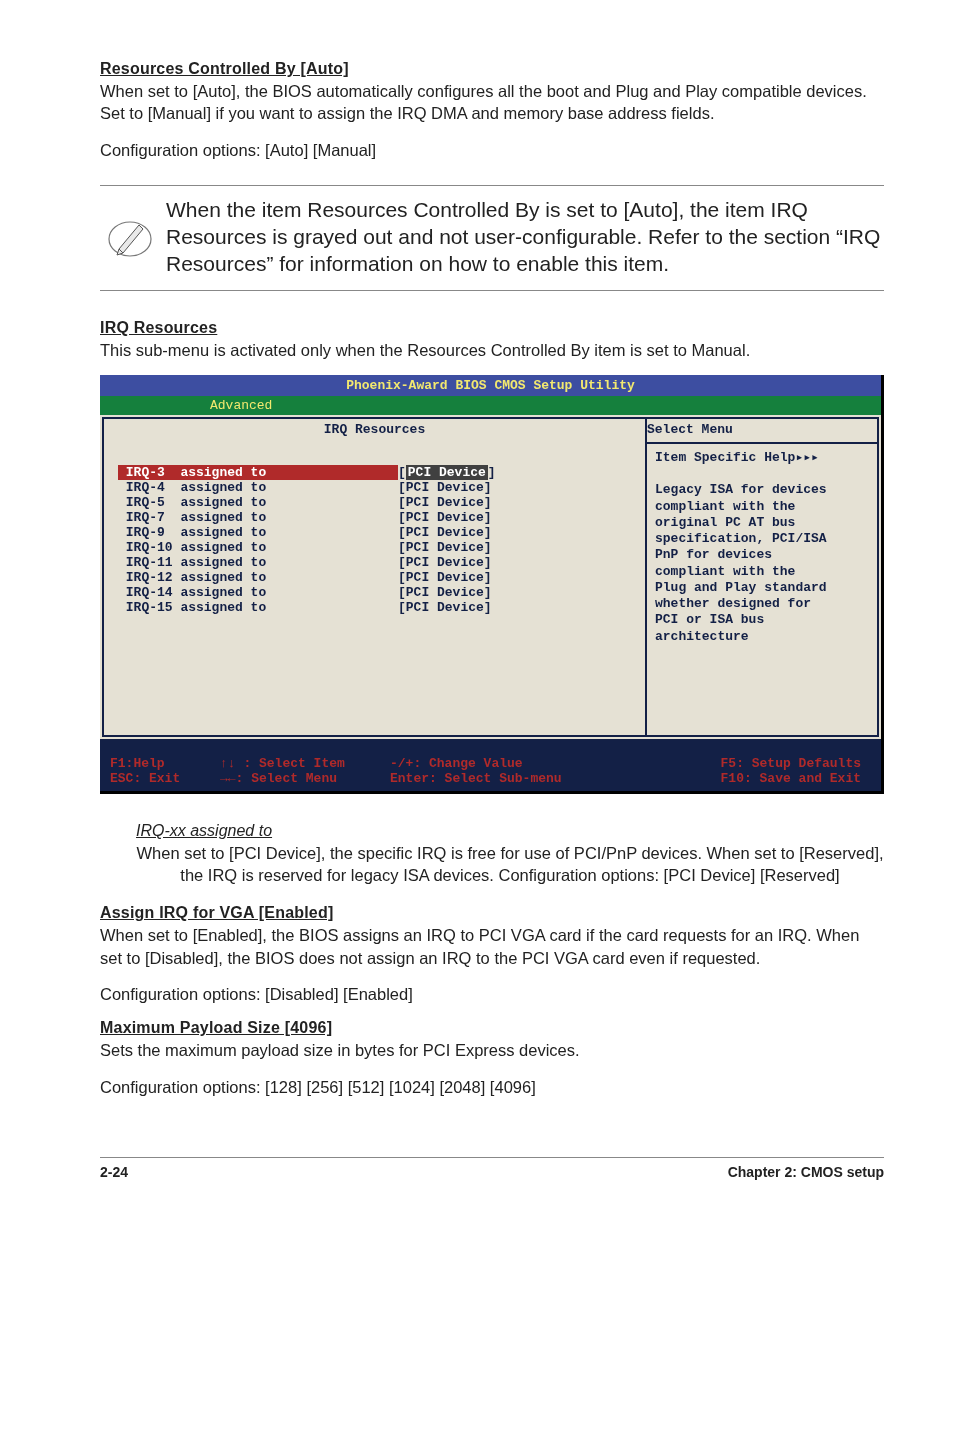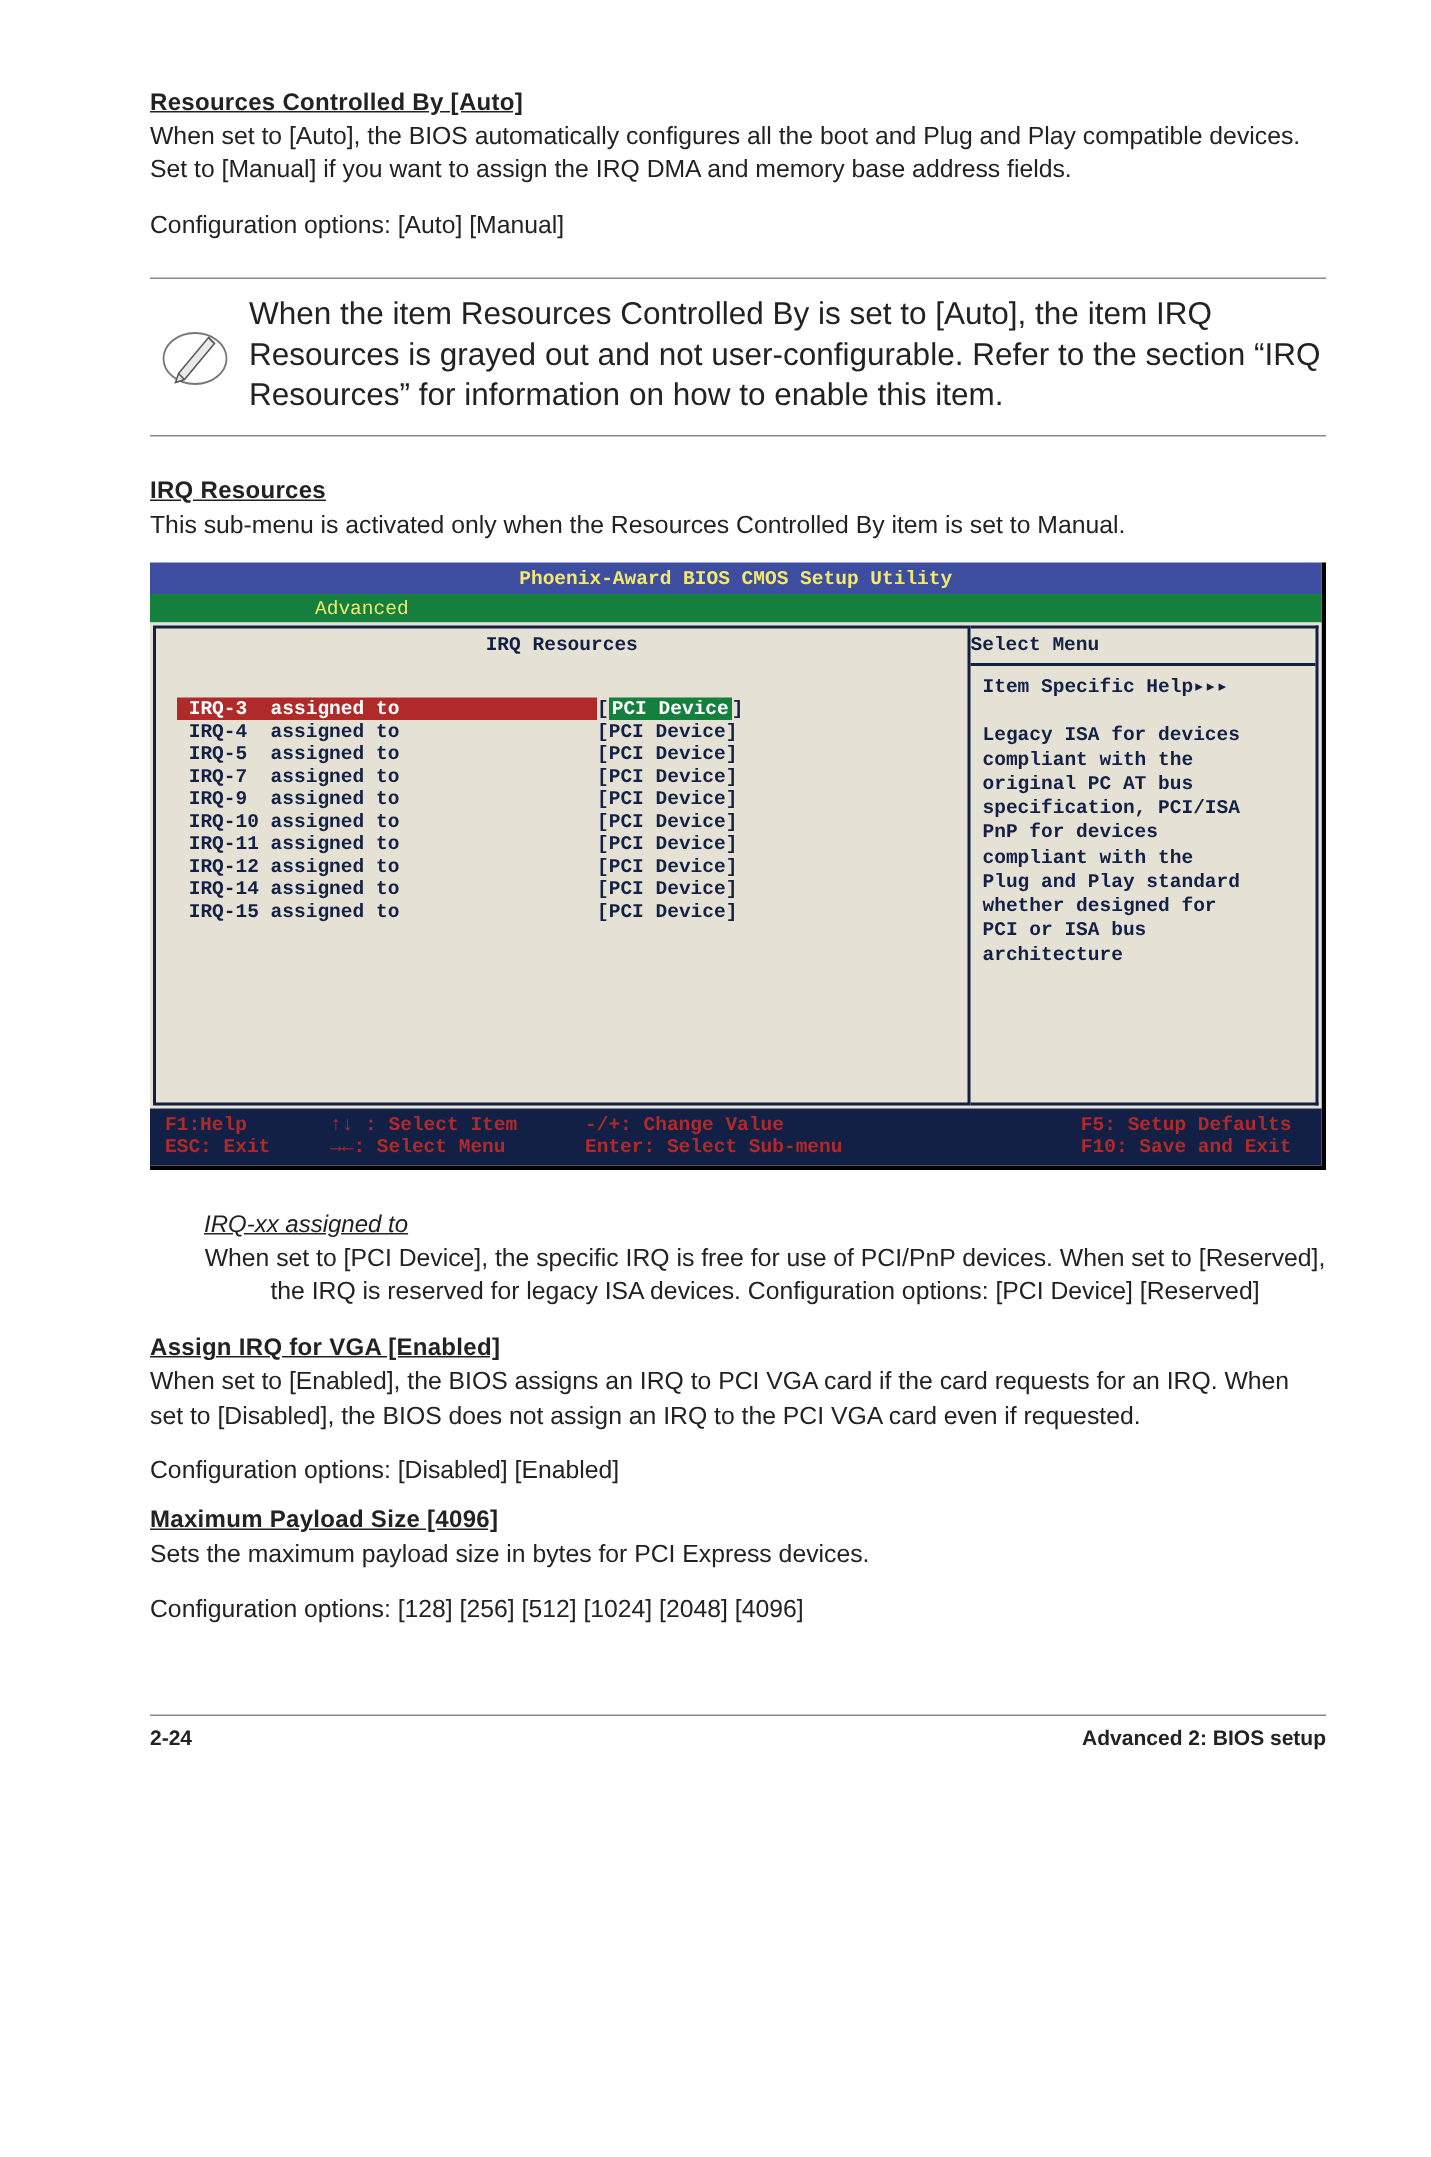--- a/index.html
+++ b/index.html
@@ -85,21 +85,21 @@
     padding: 3px 0 5px 0;
   }
   .bios-rows {
     padding: 0 0 0 14px;
     margin-top: 23px;
   }
   .bios-row { display:flex; }
   .bios-row .lbl { width: 280px; color:#132046; font-weight:bold; white-space:pre; }
   .bios-row .val { color:#132046; font-weight:bold; }
   .bios-row.sel .lbl { background:#b02a2a; color:#fff; }
-  .val-sel-chip { background:#15803d; color:#fff; padding:0 2px; }
+  .val-sel-chip { background:#404040; color:#fff; padding:0 2px; }
   .bios-right {
     width: 230px;
     border: 2px solid #132046;
     margin: 2px 2px 2px 0;
     border-left: none;
   }
   .bios-right-header {
     text-align: left;
     color: #132046;
     font-weight: bold;
@@ -109,21 +109,21 @@
   .bios-help {
     color: #132046;
     font-weight: bold;
     padding: 6px 8px;
     line-height: 1.25;
   }
   .bios-footer {
     background: #132046;
     color: #b02a2a;
     font-weight: bold;
-    padding: 3px 10px 5px 10px;
+    padding: 17px 10px 5px 10px;
   }
   .bios-footer-row { display:flex; }
   .bios-footer-row > div:nth-child(1){ width:110px; }
   .bios-footer-row > div:nth-child(2){ width:170px; }
   .bios-footer-row > div:nth-child(3){ width:260px; }
   .bios-footer-row > div:nth-child(4){ flex:1; text-align:right; padding-right:10px; }
 
   .sub-h {
     font-style: italic;
     text-decoration: underline;
@@ -263,16 +263,16 @@
   <h2 class="sect">Assign IRQ for VGA [Enabled]</h2>
   <p>When set to [Enabled], the BIOS assigns an IRQ to PCI VGA card if the card requests for an IRQ. When set to [Disabled], the BIOS does not assign an IRQ to the PCI VGA card even if requested.</p>
   <p>Configuration options: [Disabled] [Enabled]</p>
 
   <h2 class="sect">Maximum Payload Size [4096]</h2>
   <p>Sets the maximum payload size in bytes for PCI Express devices.</p>
   <p>Configuration options: [128] [256] [512] [1024] [2048] [4096]</p>
 
   <div class="page-footer">
     <span class="pn">2-24</span>
-    <span class="ch">Advanced 2: BIOS setup</span>
+    <span class="ch">Chapter 2: CMOS setup</span>
   </div>
 
 </div>
 
 </body></html>

